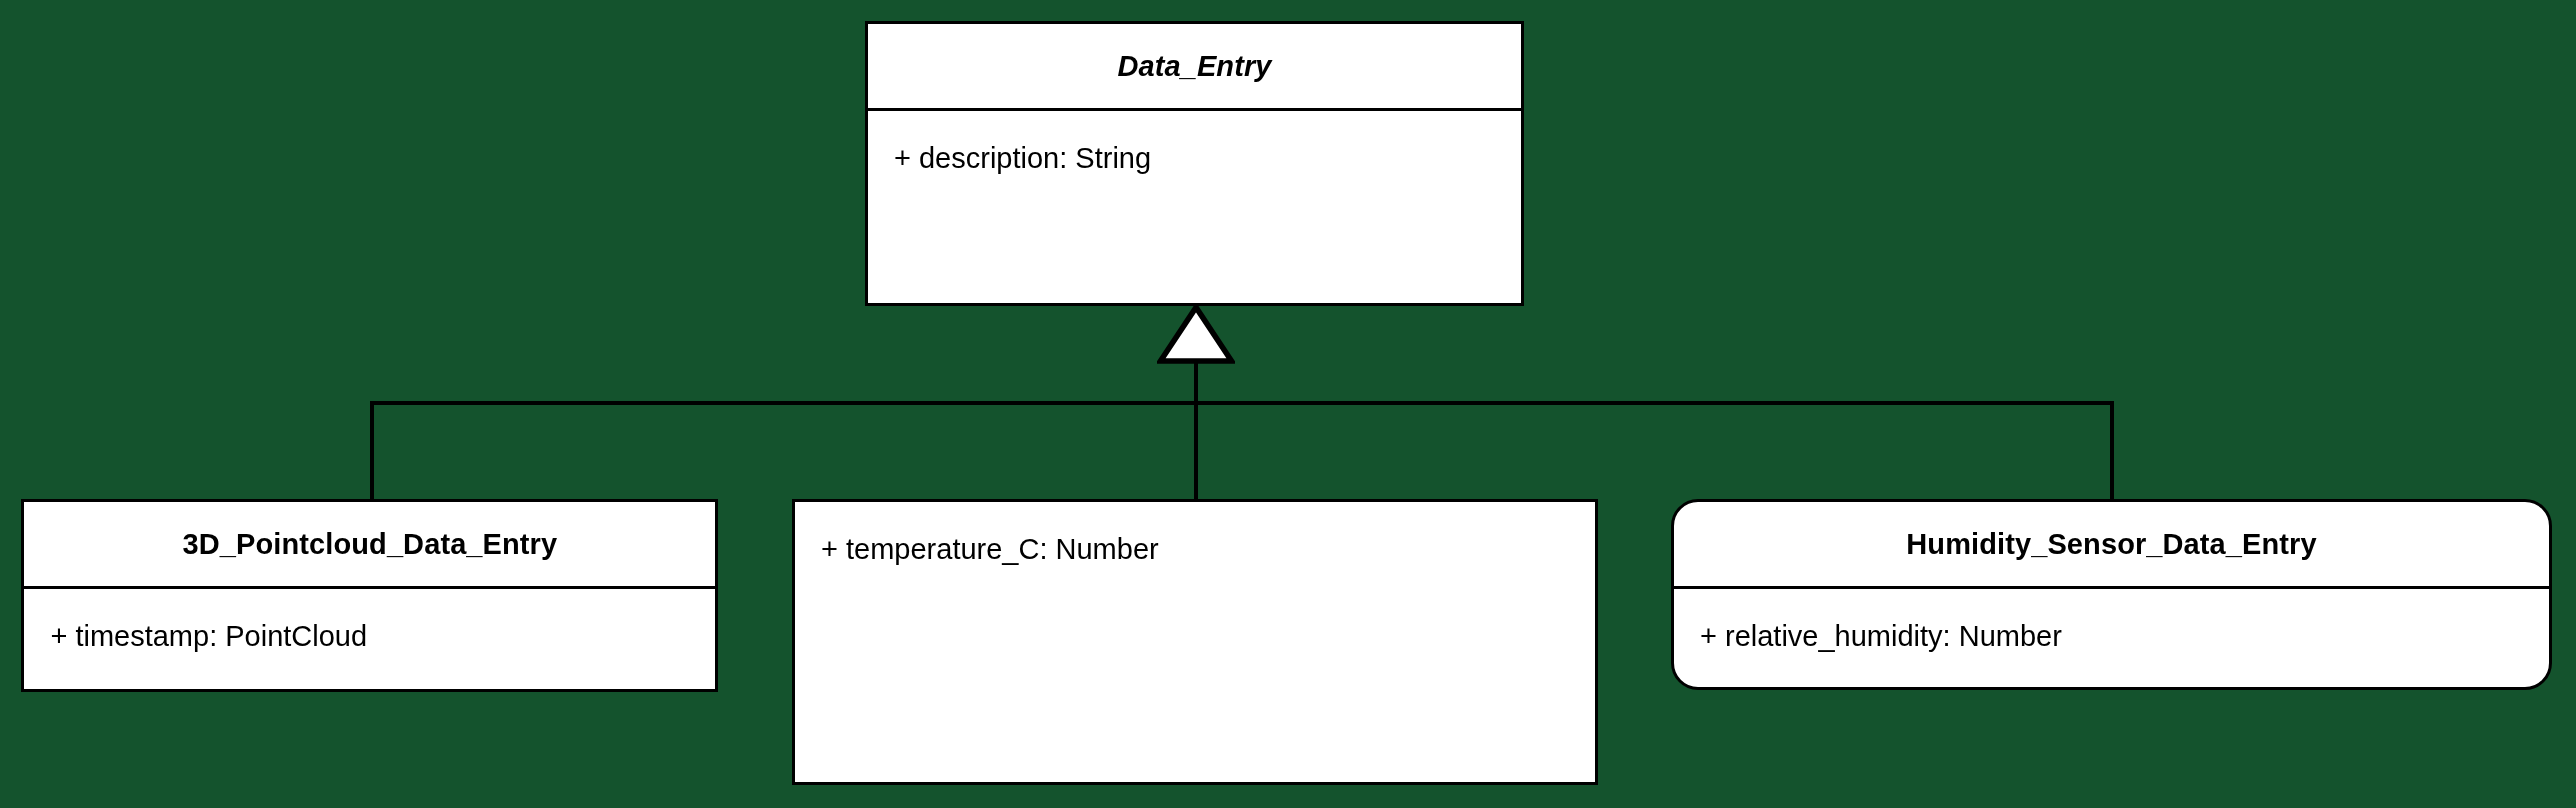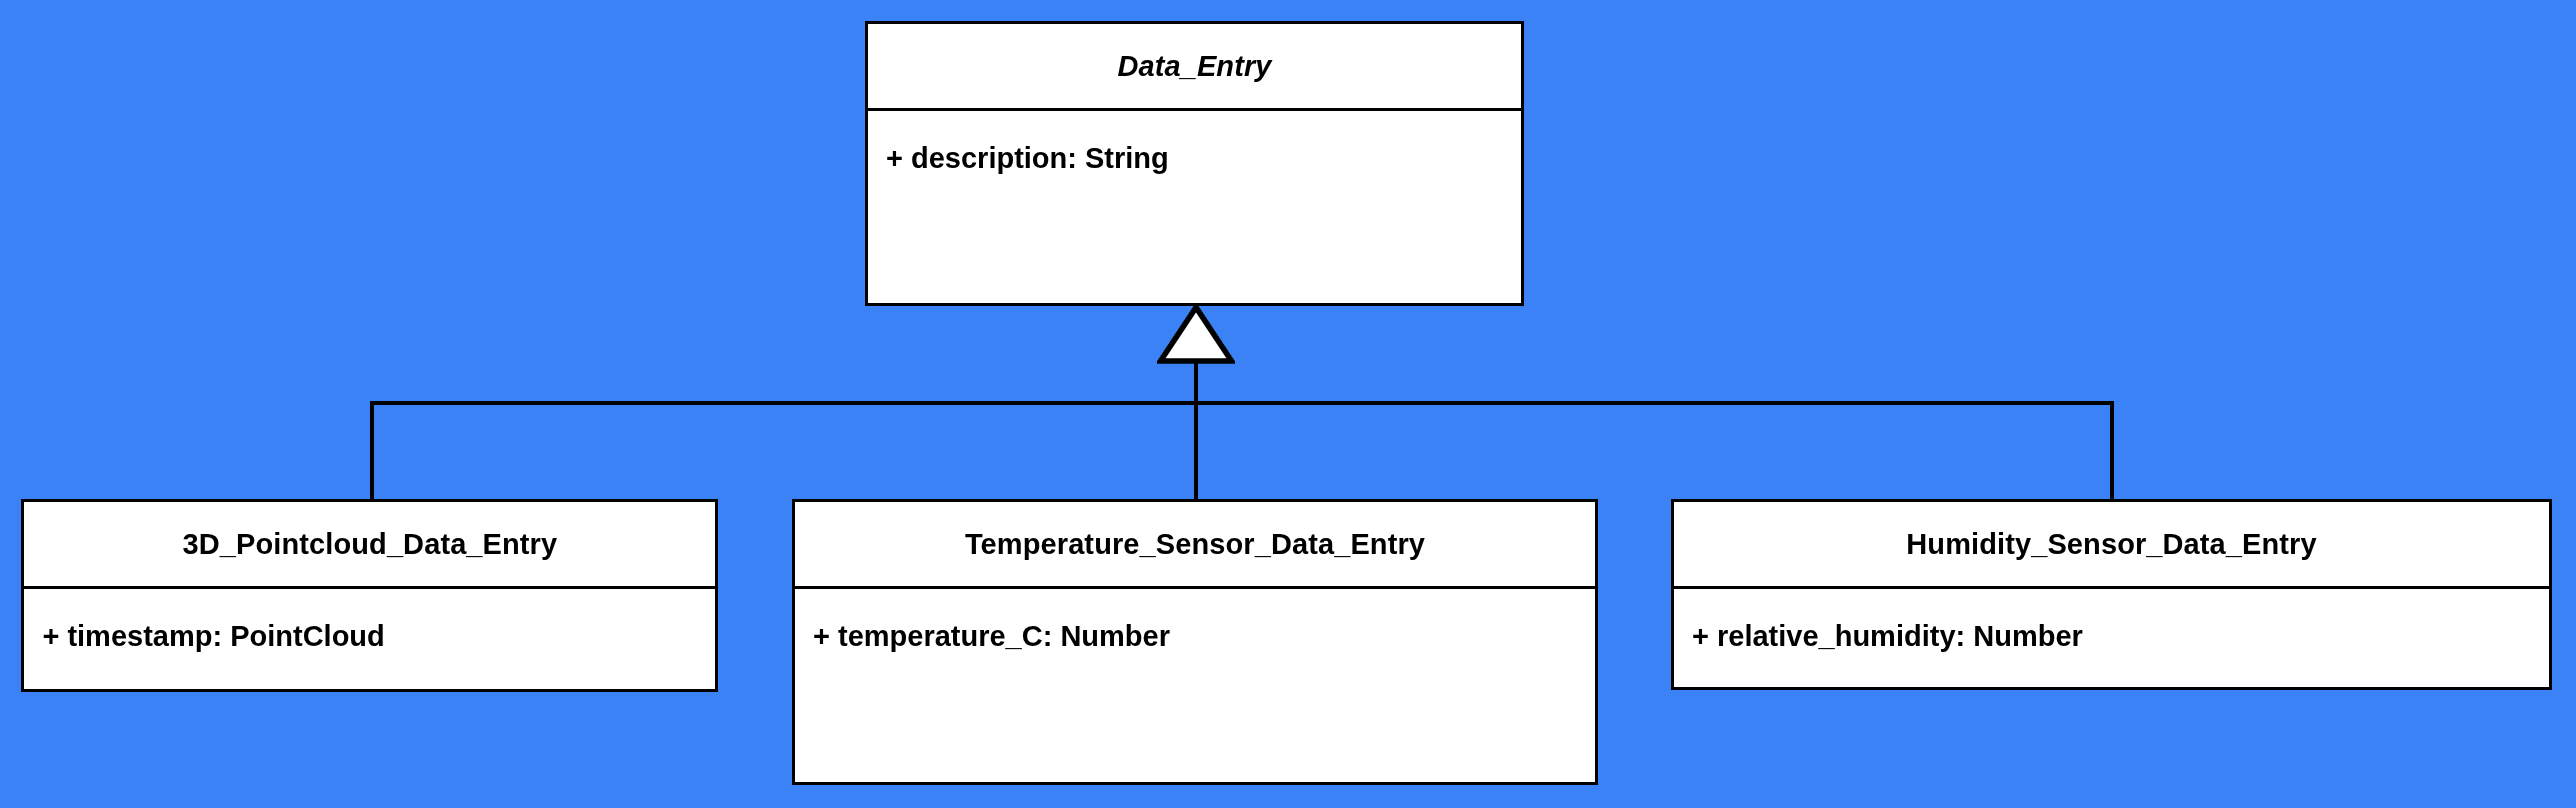--- a/index.html
+++ b/index.html
@@ -5,21 +5,21 @@
 <style>
   html, body {
     margin: 0;
     padding: 0;
     background: #ffffff;
   }
   #canvas {
     position: relative;
     width: 2576px;
     height: 809px;
-    background: #3b82f6;
+    background: #14532d;
     font-family: "Liberation Sans", sans-serif;
     overflow: hidden;
   }
 
   
   .uml-class {
     position: absolute;
     box-sizing: border-box;
     background: #ffffff;
     border: 3.2px solid #000000;
@@ -45,23 +45,23 @@
   .class-attributes {
     box-sizing: border-box;
     width: 100%;
     padding: 0;
   }
   .attr-row {
     box-sizing: border-box;
     height: 94px;
     display: flex;
     align-items: center;
-    padding-left: 18px;
+    padding-left: 26px;
     font-size: 29px;
-    font-weight: bold;
+    font-weight: normal;
     color: #000000;
     white-space: nowrap;
   }
 
   
   .conn-v {
     position: absolute;
     width: 4px;
     background: #000000;
     z-index: 1;
@@ -102,27 +102,26 @@
   <div class="conn-v" style="left:2110px; top:401px; width:4px; height:99px;"></div>
 
   <div class="uml-class" id="child-box-1" style="left:21.4px; top:499px; width:697px; height:193px;">
     <div class="class-title">3D_Pointcloud_Data_Entry</div>
     <div class="class-attributes">
       <div class="attr-row">+ timestamp: PointCloud</div>
     </div>
   </div>
 
   <div class="uml-class" id="child-box-2" style="left:792px; top:499px; width:806px; height:286px;">
-    <div class="class-title">Temperature_Sensor_Data_Entry</div>
     <div class="class-attributes">
       <div class="attr-row">+ temperature_C: Number</div>
     </div>
   </div>
 
-  <div class="uml-class" id="child-box-3" style="left:1671px; top:499px; width:881px; height:191px;">
+  <div class="uml-class" id="child-box-3" style="left:1671px; top:499px; width:881px; height:191px;border-radius:27px;">
     <div class="class-title">Humidity_Sensor_Data_Entry</div>
     <div class="class-attributes">
       <div class="attr-row">+ relative_humidity: Number</div>
     </div>
   </div>
 
 </div>
 
 
 </body></html>

